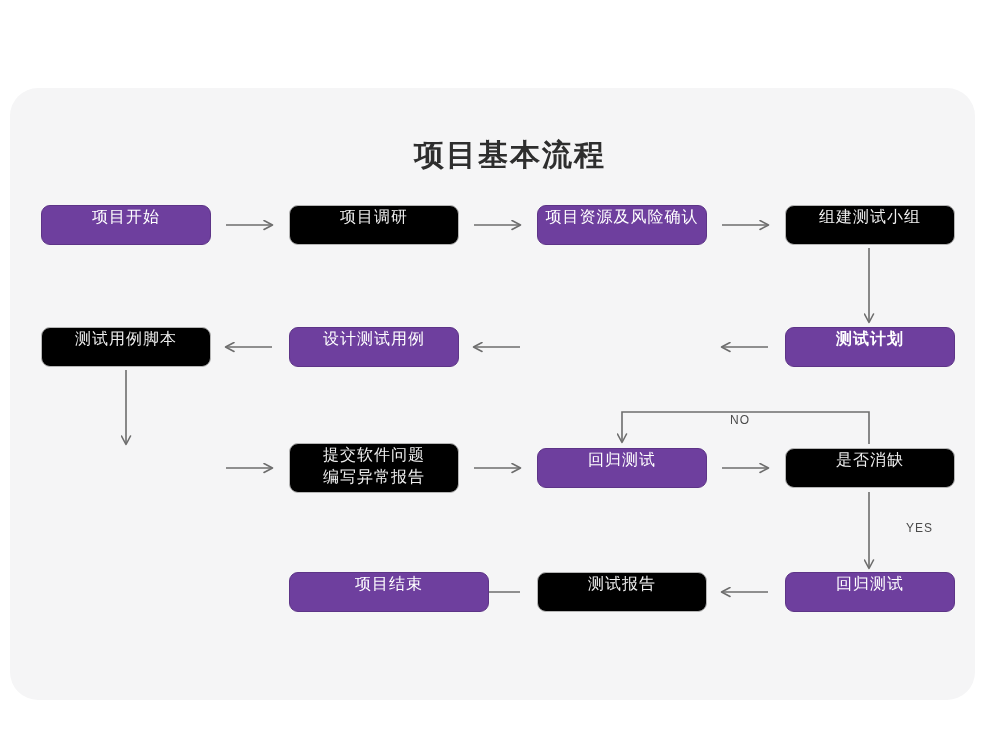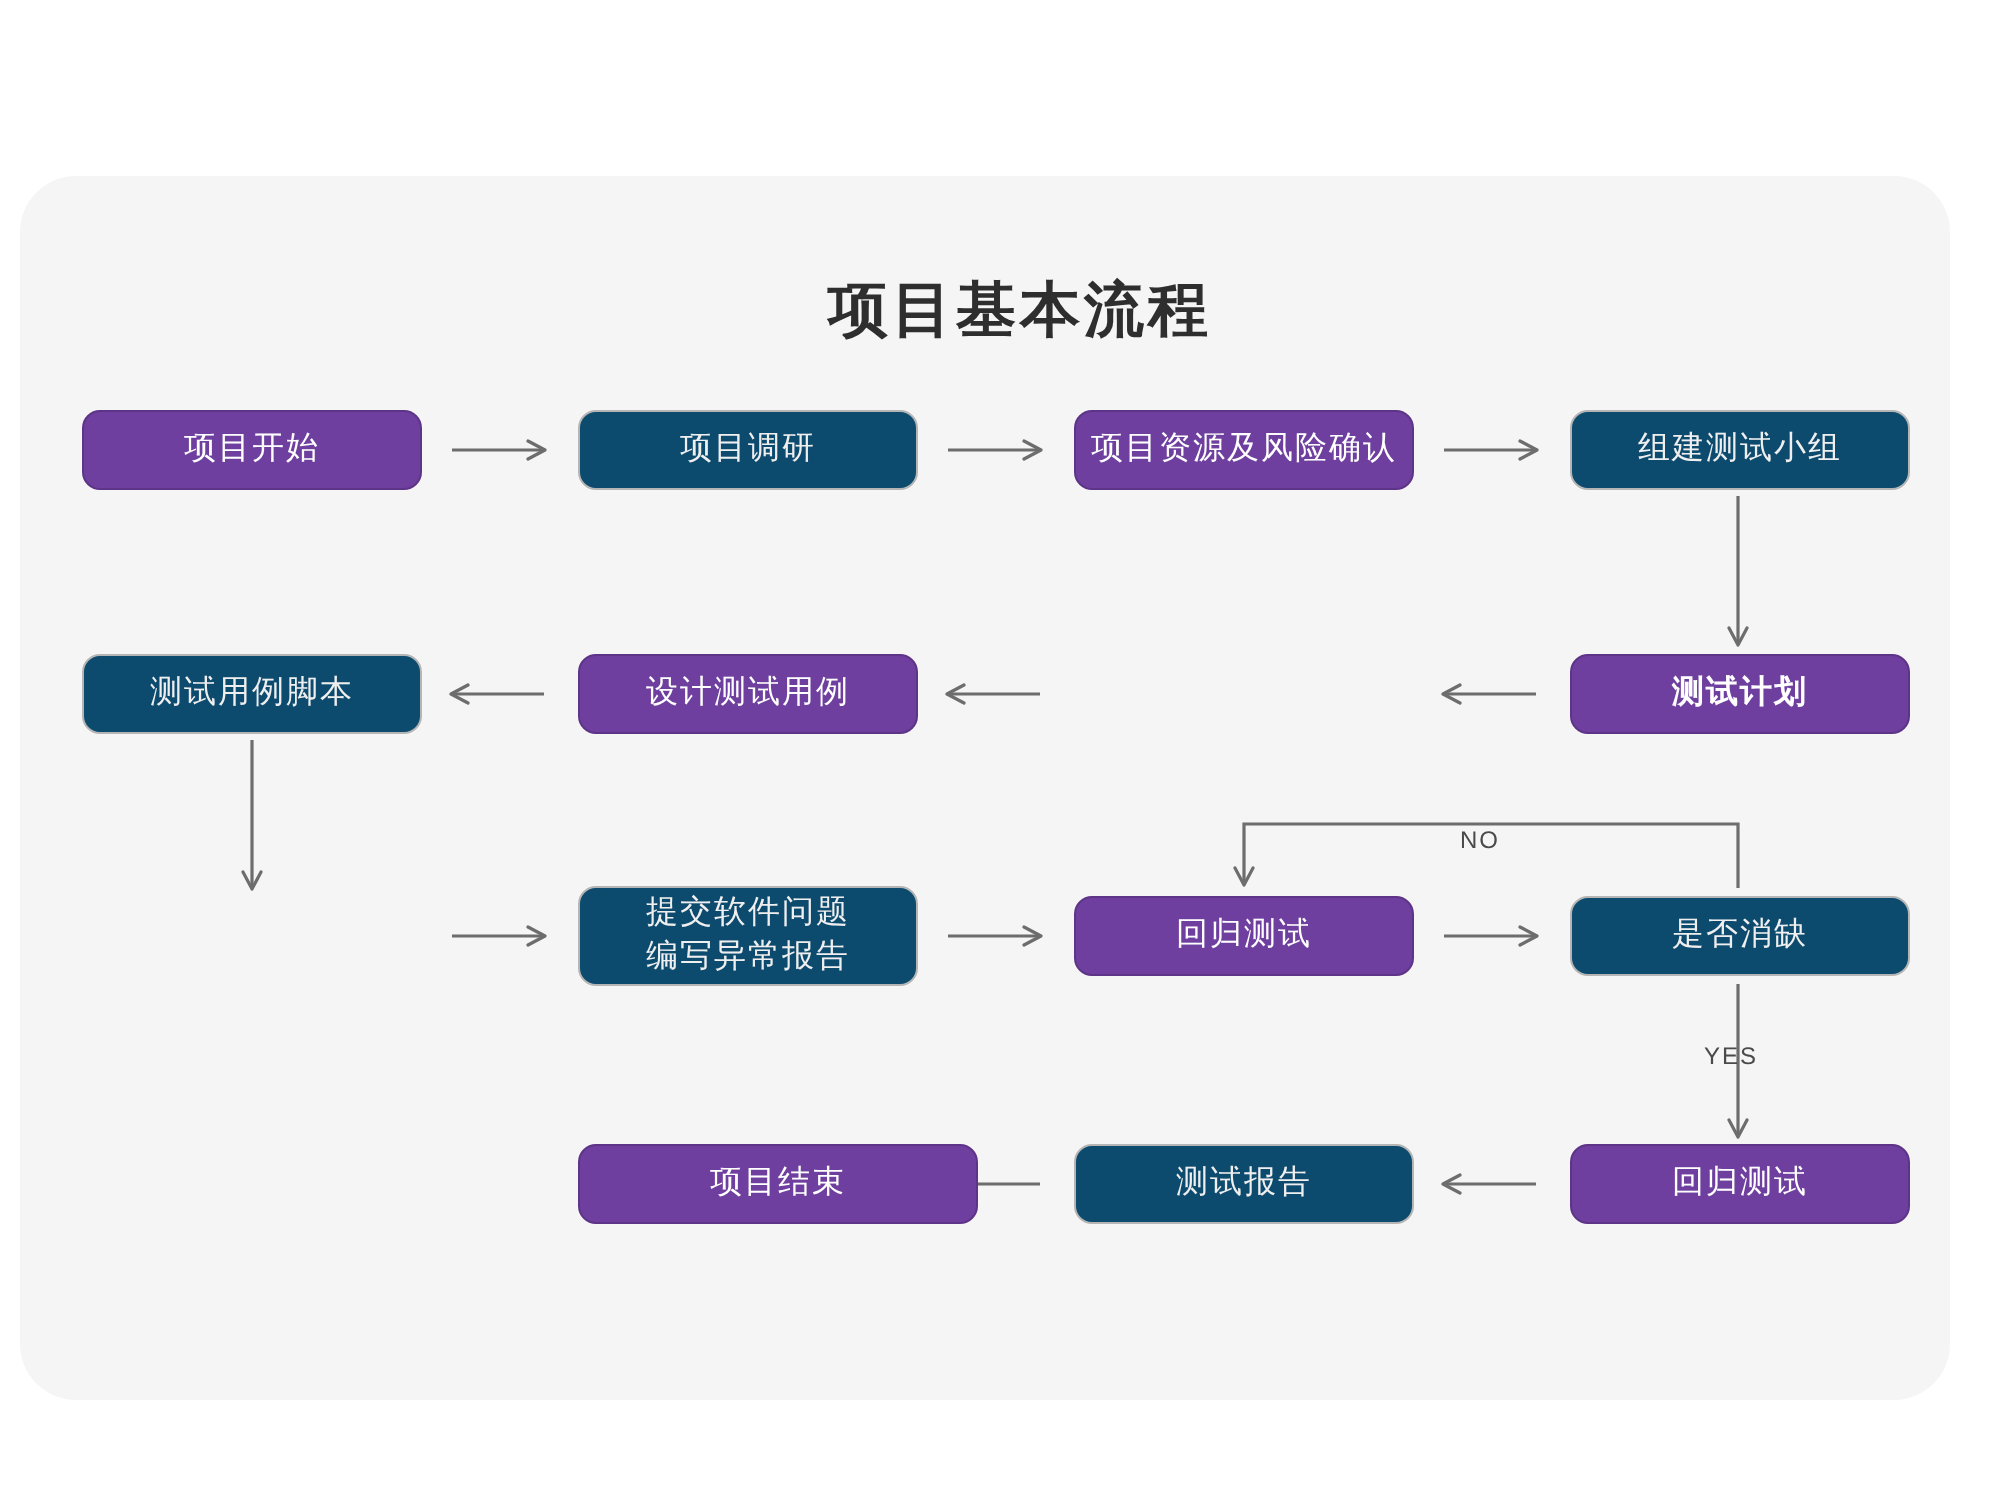--- a/index.html
+++ b/index.html
@@ -34,36 +34,36 @@
     font-weight: 700;
     color: #2e2e2e;
     letter-spacing: 2px;
     padding-left: 20px;
   }
 
   
   .node {
     position: absolute;
     display: flex;
-    align-items: center;
+    align-items: flex-start;
     justify-content: center;
     text-align: center;
     border-radius: 9px;
     font-size: 16px;
     line-height: 1.35;
     letter-spacing: 1px;
     user-select: none;
   }
   .node.purple {
     background: #6e3f9e;
     border: 1px solid #5d3487;
     color: #ffffff;
   }
   .node.gray {
-    background: #0c4a6e;
+    background: #000000;
     border: 1px solid #b5b5b5;
     color: #efefef;
   }
   .node .lines { white-space: pre-line; }
 
   
   #links {
     position: absolute;
     left: 0; top: 0;
     width: 1000px; height: 750px;
@@ -113,21 +113,21 @@
       <path d="M869,444 L869,412 L622,412 L622,442" marker-end="url(#ah)"></path>
 
       <line x1="869" y1="492" x2="869" y2="568" marker-end="url(#ah)"></line>
 
       <line x1="768" y1="592" x2="722" y2="592" marker-end="url(#ah)"></line>
       <line x1="520" y1="592" x2="474" y2="592" marker-end="url(#ah)"></line>
     </g>
   </svg>
 
   <div class="edge-label" style="left:730px; top:413px;">NO</div>
-  <div class="edge-label" style="left:852px; top:521px;text-align:center;">YES</div>
+  <div class="edge-label" style="left:906px; top:521px;text-align:center;">YES</div>
 
   <div class="node purple" style="left:41px; top:205px; width:170px; height:40px;">
     <span class="lines">项目开始</span>
   </div>
   <div class="node gray" style="left:289px; top:205px; width:170px; height:40px;">
     <span class="lines">项目调研</span>
   </div>
   <div class="node purple" style="left:537px; top:205px; width:170px; height:40px;">
     <span class="lines">项目资源及风险确认</span>
   </div>

